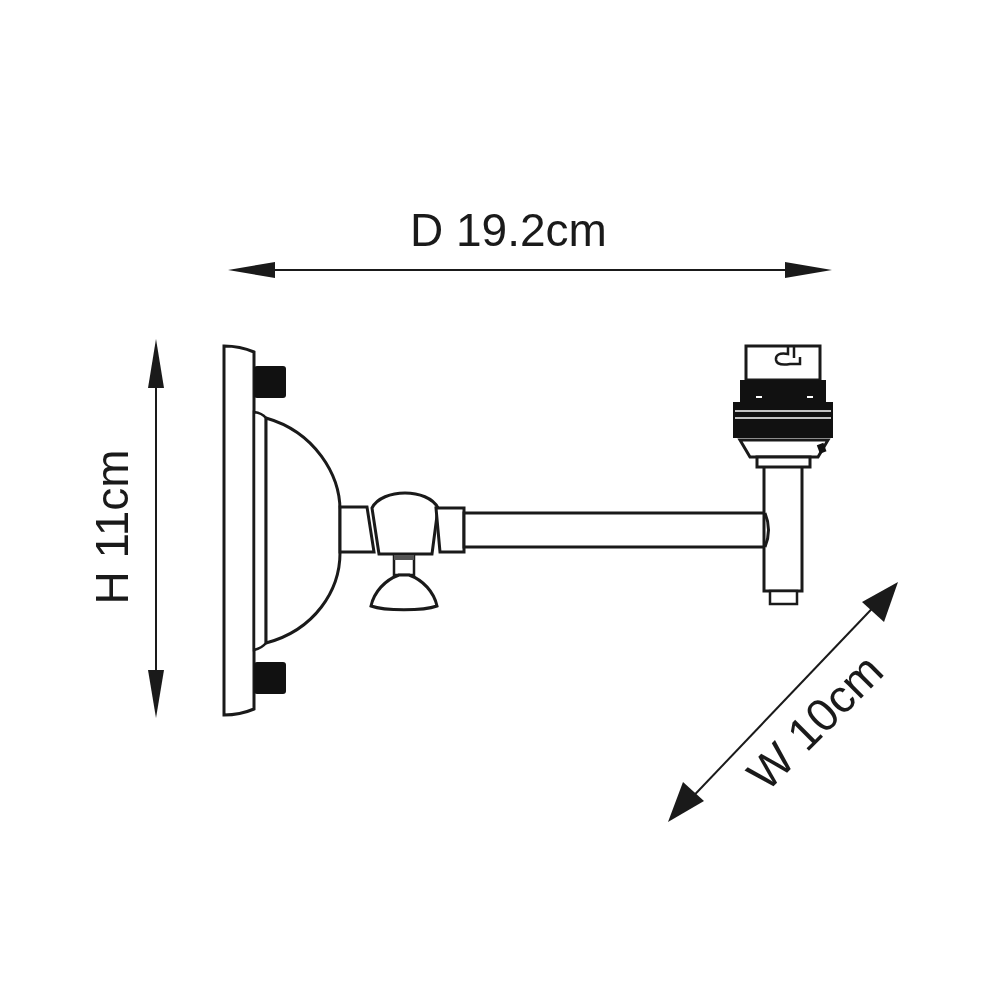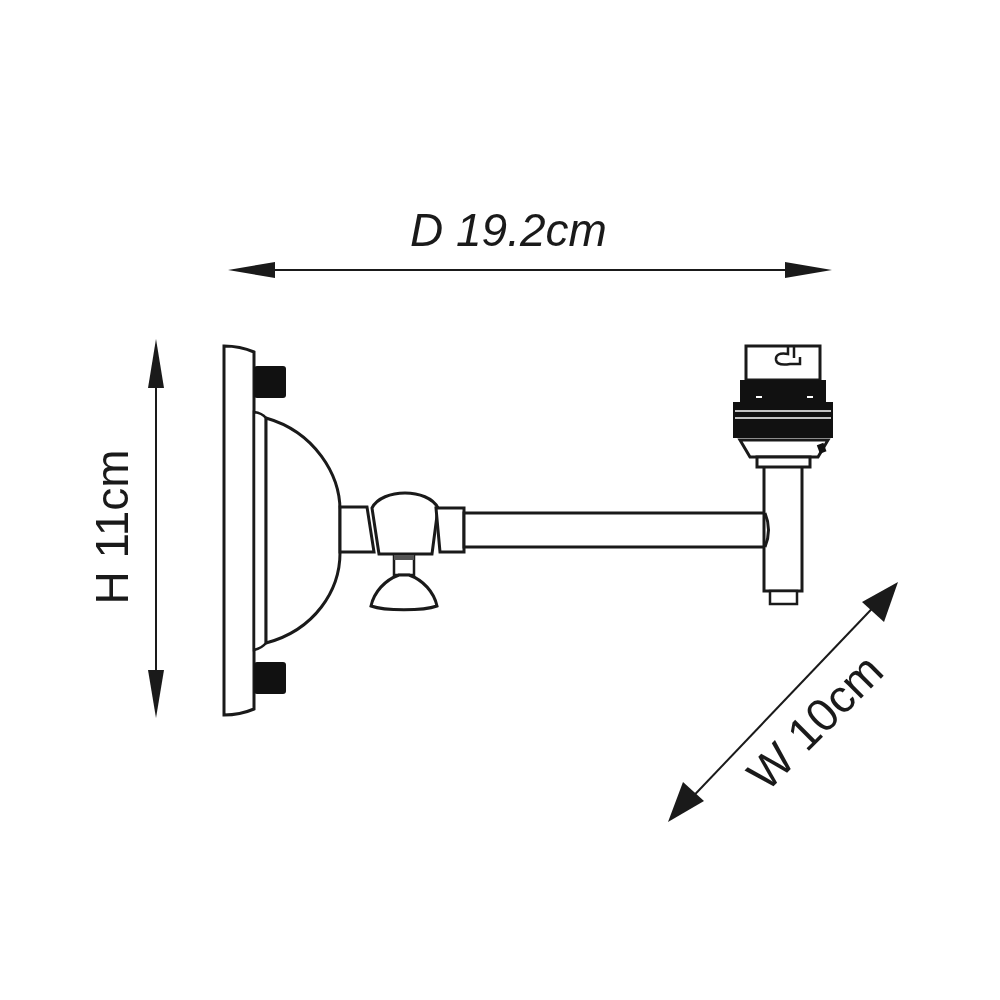--- a/index.html
+++ b/index.html
@@ -25,21 +25,20 @@
       font-family: "Liberation Sans", sans-serif;
       color: #1a1a1a;
       font-size: 46px;
       line-height: 1;
       white-space: nowrap;
       letter-spacing: 0px;
     }
     #label-depth {
       left: 410px;
       top: 207px;
-      font-style: italic;
     }
     #label-height {
       left: 112px;
       top: 527px;
       transform: translate(-50%, -50%) rotate(-90deg);
       transform-origin: center center;
     }
     #label-width {
       left: 815px;
       top: 722px;

